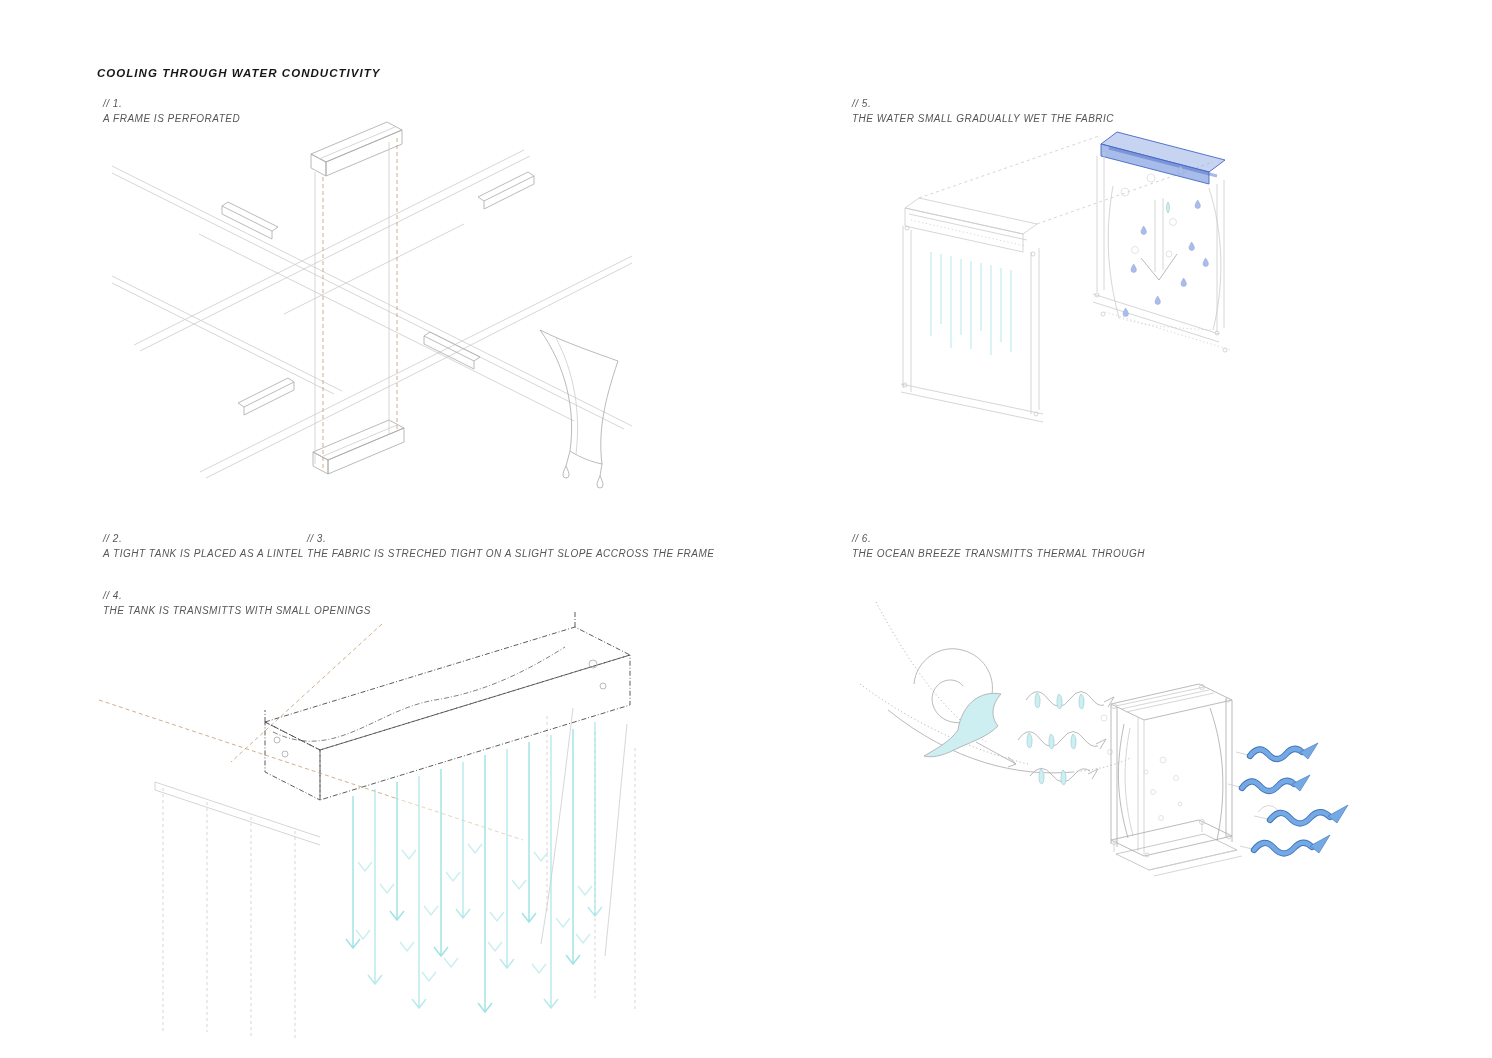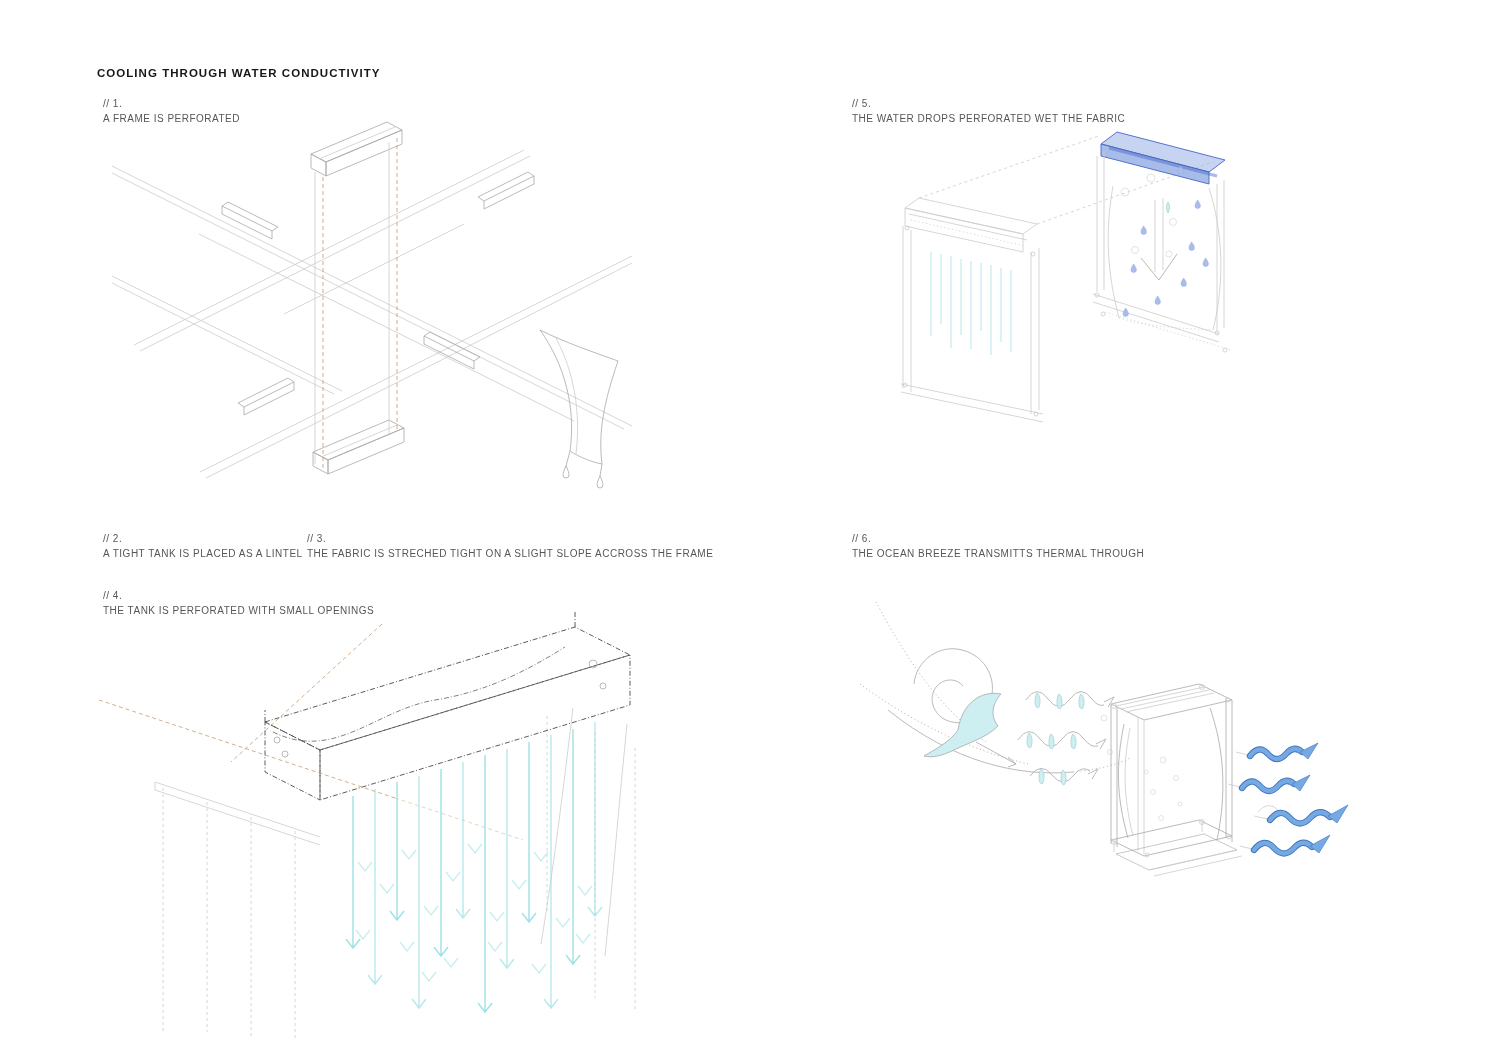--- a/index.html
+++ b/index.html
@@ -13,21 +13,21 @@
     --c-cyan-faint:#c6eef1;
     --c-wave-fill:#cdeff2;
     --c-tank-blue:#4466c4;
     --c-tank-blue-fill:#8fa9e4;
     --c-drop-blue:#aabde9;
     --c-ribbon-blue:#74a9e4;
     --c-ribbon-blue-dark:#3f74bd;
   }
   html,body{margin:0;padding:0;background:#fff;}
   #sheet{position:relative;width:1492px;height:1058px;background:#fff;overflow:hidden;
-         font-family:"Liberation Sans", sans-serif;}
+         font-family:"Liberation Sans", sans-serif;font-style:italic;}
   .title{position:absolute;font-size:11.5px;font-weight:bold;letter-spacing:.09em;
          color:var(--c-ink);}
   .step{position:absolute;font-size:10px;letter-spacing:.05em;color:var(--c-label);
         line-height:13.5px;white-space:nowrap;}
   .step .num{margin-bottom:1px;}
   svg{position:absolute;overflow:visible;}
   
   .w1{stroke:var(--c-wire-light);fill:none;stroke-width:.8;}
   .w2{stroke:var(--c-wire-mid);fill:none;stroke-width:.8;}
   .w3{stroke:var(--c-wire-dark);fill:none;stroke-width:.9;}
@@ -53,37 +53,37 @@
 <div id="sheet" style="background: rgb(255, 255, 255);">
 
   <div class="title" style="left:97px;top:67px">COOLING THROUGH WATER CONDUCTIVITY</div>
 
   <div class="step" style="left:103px;top:97px">
     <div class="num">// 1.</div>
     <div>A FRAME IS PERFORATED</div>
   </div>
   <div class="step" style="left:852px;top:97px">
     <div class="num">// 5.</div>
-    <div>THE WATER DROPS PERFORATED WET THE FABRIC</div>
+    <div>THE WATER SMALL GRADUALLY WET THE FABRIC</div>
   </div>
   <div class="step" style="left:103px;top:532px">
     <div class="num">// 2.</div>
     <div>A TIGHT TANK IS PLACED AS A LINTEL</div>
   </div>
   <div class="step" style="left:307px;top:532px">
     <div class="num">// 3.</div>
     <div>THE FABRIC IS STRECHED TIGHT ON A SLIGHT SLOPE ACCROSS THE FRAME</div>
   </div>
   <div class="step" style="left:852px;top:532px">
     <div class="num">// 6.</div>
     <div>THE OCEAN BREEZE TRANSMITTS THERMAL THROUGH</div>
   </div>
   <div class="step" style="left:103px;top:589px">
     <div class="num">// 4.</div>
-    <div>THE TANK IS PERFORATED WITH SMALL OPENINGS</div>
+    <div>THE TANK IS TRANSMITTS WITH SMALL OPENINGS</div>
   </div>
 
   <svg style="left:104px;top:114px" width="540" height="378" viewBox="0 0 540 378">
     <defs>
       <g id="beambox">
         <path d="M0,0 L76,-32 L91,-24 L15,8 Z"></path>
         <path d="M0,0 L0,14 L15,22 L15,8 Z"></path>
         <path d="M15,8 L91,-24 L91,-10 L15,22 Z"></path>
         <path d="M8,5 L84,-27" class="w1"></path>
       </g>

